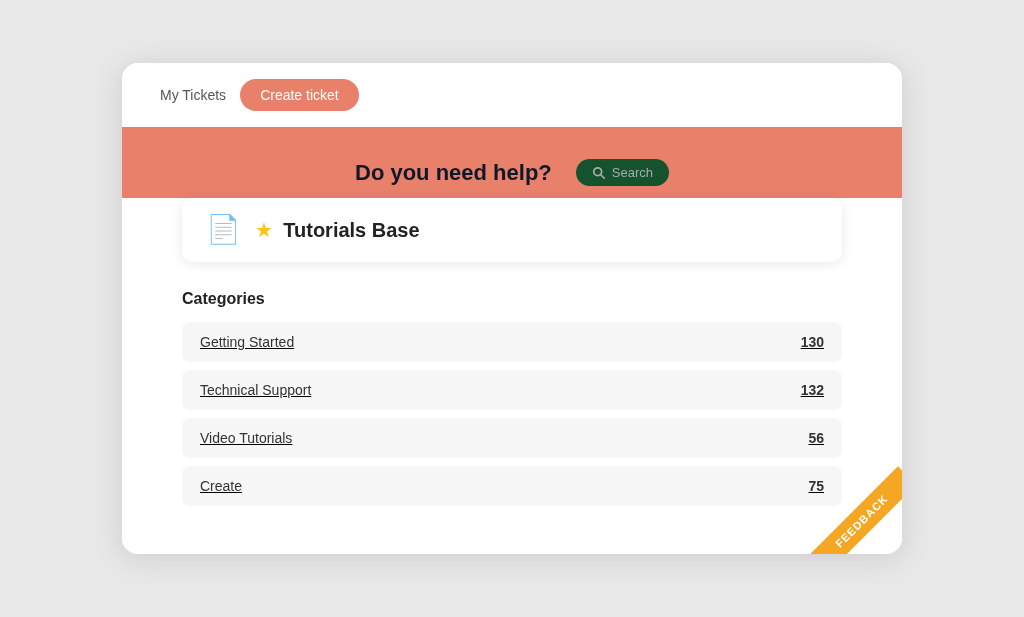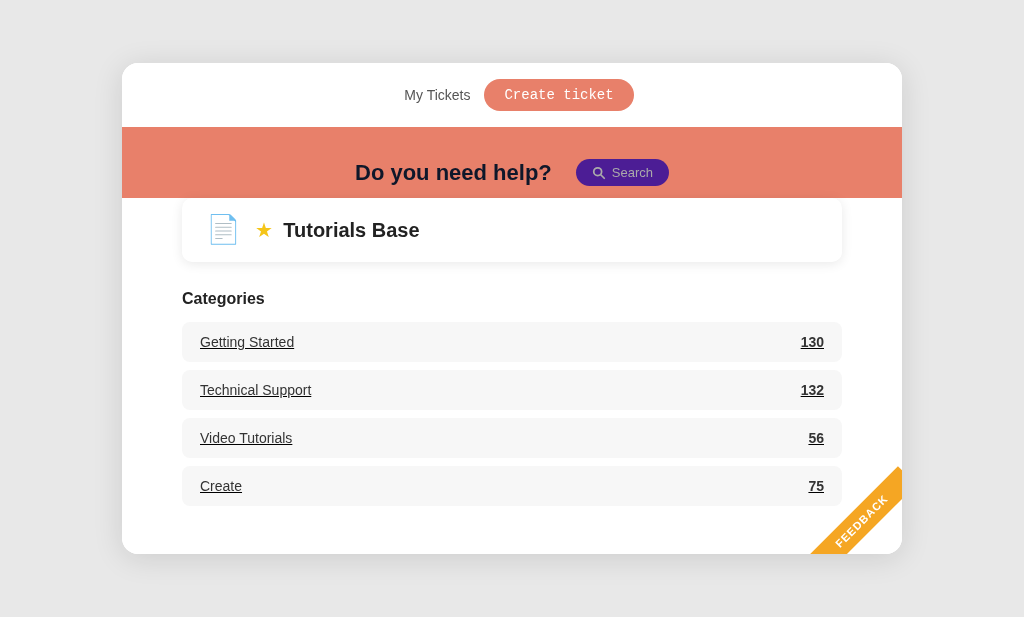--- a/index.html
+++ b/index.html
@@ -17,62 +17,60 @@
       width: 780px;
       box-shadow: 0 4px 30px rgba(0,0,0,0.12);
       overflow: hidden;
       position: relative;
     }
     
     .top-nav {
       background: #fff;
       display: flex;
       align-items: center;
-      justify-content: center;
-      padding: 16px 8px;
+      padding: 16px 24px;
     }
     .nav-link {
       font-size: 14px;
       color: #555;
       cursor: pointer;
       padding: 6px 14px;
       border-radius: 20px;
       border: none;
       background: transparent;
     }
     .btn-create {
       background: #e8806a;
       color: #fff;
       border: none;
       border-radius: 20px;
       padding: 8px 20px;
       font-size: 14px;
       font-weight: 500;
       cursor: pointer;
-      font-family: Liberation Mono, monospace;
     }
 
     
     .hero {
       background: #e8806a;
       padding: 32px 40px 40px;
       display: flex;
       align-items: center;
       justify-content: center;
       gap: 24px;
     }
     .hero-title {
       font-size: 22px;
       font-weight: 600;
       color: #0f172a;
     }
     .search-box {
       display: flex;
       align-items: center;
-      background: #4c1d95;
+      background: #14532d;
       border-radius: 20px;
       padding: 6px 16px;
       gap: 6px;
       cursor: pointer;
       border: none;
     }
     .search-icon-svg {
       width: 14px;
       height: 14px;
       stroke: #aaa;

